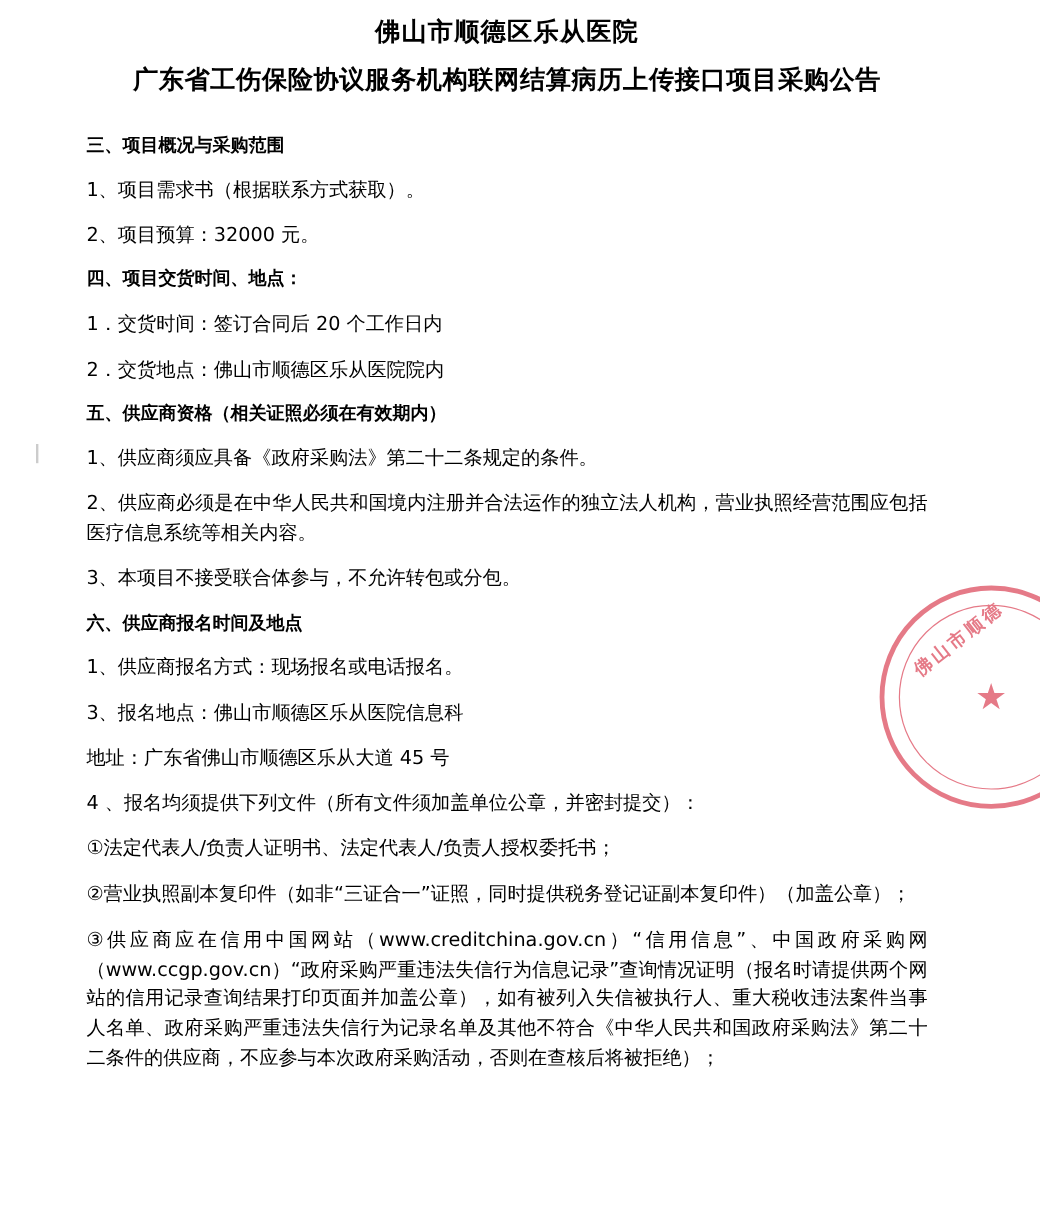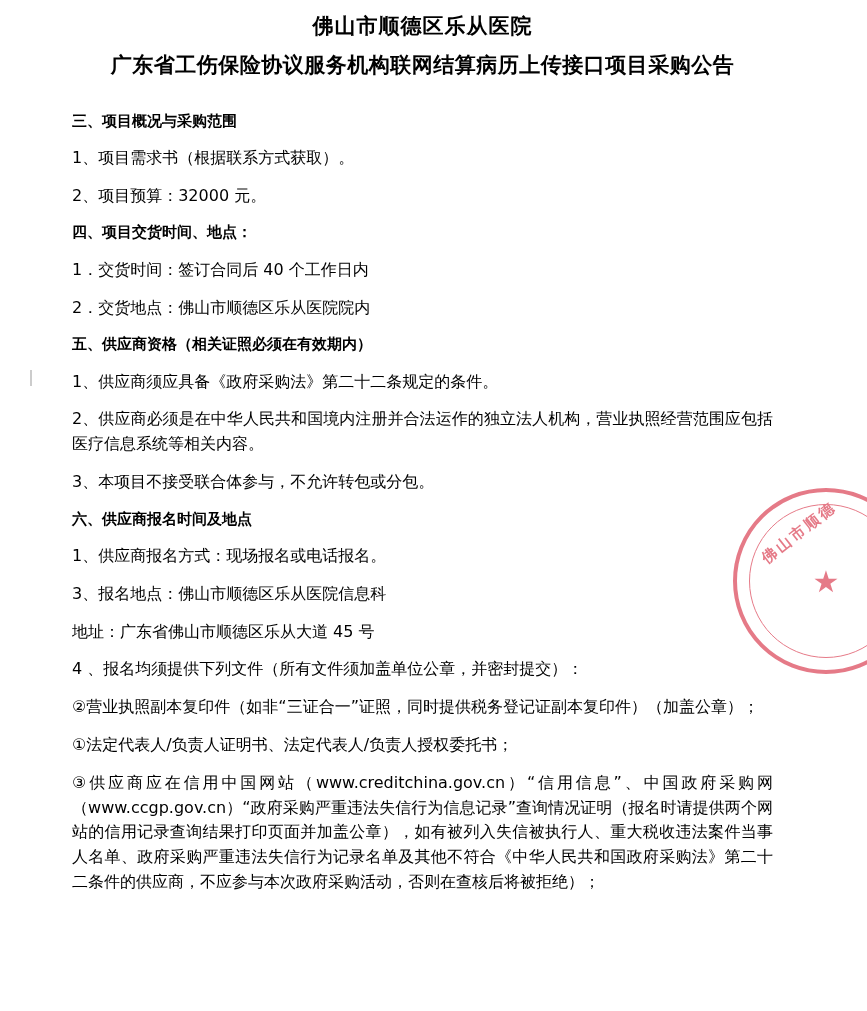--- a/index.html
+++ b/index.html
@@ -31,21 +31,21 @@
     line-height: 1.3;
     font-family: "DejaVu Serif", "Liberation Serif", serif;
   }
   .doc-title-2 {
     text-align: center;
     font-size: 21px;
     font-weight: bold;
     letter-spacing: 0.5px;
     margin: 0 0 28px 0;
     line-height: 1.35;
-    font-family: Liberation Mono, monospace;
+    font-family: Liberation Sans, sans-serif;
   }
   .body-block {
     margin-top: 18px;
   }
   p.line {
     font-size: 16px;
     line-height: 1.55;
     margin: 0 0 13px 0;
     text-align: justify;
   }
@@ -113,33 +113,33 @@
   <div class="edge-mark"></div>
 
   <h1 class="doc-title-1">佛山市顺德区乐从医院</h1>
   <h2 class="doc-title-2">广东省工伤保险协议服务机构联网结算病历上传接口项目采购公告</h2>
 
   <div class="body-block">
     <p class="line heading">三、项目概况与采购范围</p>
     <p class="line">1、项目需求书（根据联系方式获取）。</p>
     <p class="line">2、项目预算：32000 元。</p>
     <p class="line heading">四、项目交货时间、地点：</p>
-    <p class="line">1．交货时间：签订合同后 40 个工作日内</p>
+    <p class="line">1．交货时间：签订合同后 20 个工作日内</p>
     <p class="line">2．交货地点：佛山市顺德区乐从医院院内</p>
     <p class="line heading">五、供应商资格（相关证照必须在有效期内）</p>
     <p class="line">1、供应商须应具备《政府采购法》第二十二条规定的条件。</p>
     <p class="line">2、供应商必须是在中华人民共和国境内注册并合法运作的独立法人机构，营业执照经营范围应包括医疗信息系统等相关内容。</p>
     <p class="line">3、本项目不接受联合体参与，不允许转包或分包。</p>
     <p class="line heading">六、供应商报名时间及地点</p>
     <p class="line">1、供应商报名方式：现场报名或电话报名。</p>
     <p class="line">3、报名地点：佛山市顺德区乐从医院信息科</p>
     <p class="line">地址：广东省佛山市顺德区乐从大道 45 号</p>
     <p class="line">4 、报名均须提供下列文件（所有文件须加盖单位公章，并密封提交）：</p>
+    <p class="line">①法定代表人/负责人证明书、法定代表人/负责人授权委托书；</p>
     <p class="line">②营业执照副本复印件（如非“三证合一”证照，同时提供税务登记证副本复印件）（加盖公章）；</p>
-    <p class="line">①法定代表人/负责人证明书、法定代表人/负责人授权委托书；</p>
     <p class="line">③供应商应在信用中国网站（www.creditchina.gov.cn）“信用信息”、中国政府采购网（www.ccgp.gov.cn）“政府采购严重违法失信行为信息记录”查询情况证明（报名时请提供两个网站的信用记录查询结果打印页面并加盖公章），如有被列入失信被执行人、重大税收违法案件当事人名单、政府采购严重违法失信行为记录名单及其他不符合《中华人民共和国政府采购法》第二十二条件的供应商，不应参与本次政府采购活动，否则在查核后将被拒绝）；</p>
   </div>
 
   <div class="stamp">
     <div class="stamp-inner"></div>
     <div class="stamp-text">佛山市顺德</div>
     <div class="stamp-star">★</div>
   </div>
 
 </div>

